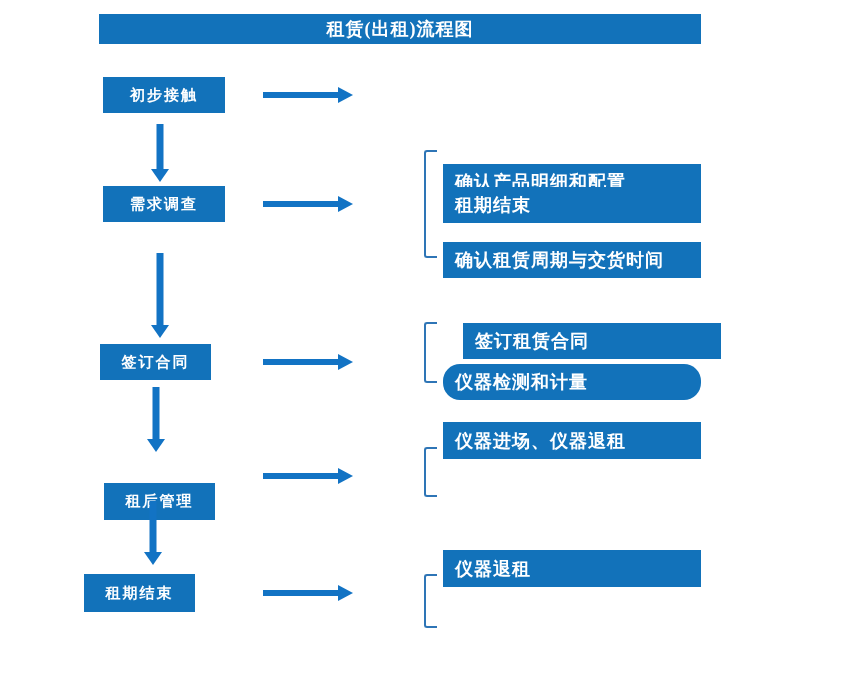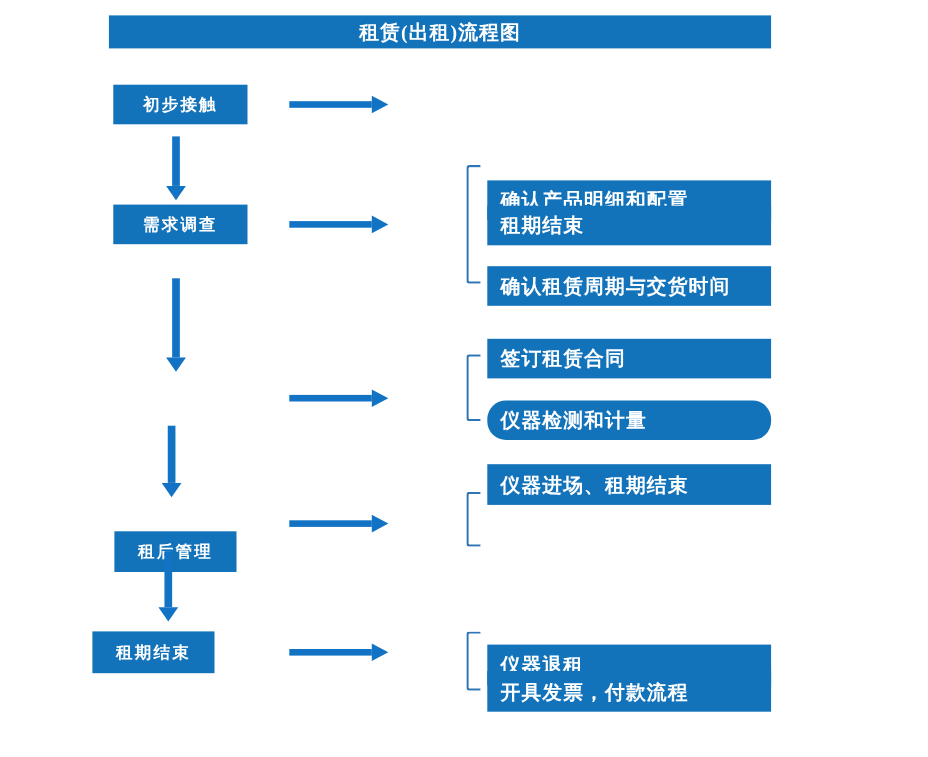--- a/index.html
+++ b/index.html
@@ -53,20 +53,21 @@
 </style>
 </head>
 <body>
 
 <div class="canvas">
 
   <div class="bluebox title-bar">租赁(出租)流程图</div>
 
   <div class="bluebox stage" style="left:103px; top:77px;  width:122px; height:36px;">初步接触</div>
   <div class="bluebox stage" style="left:103px; top:186px; width:122px; height:36px;">需求调查</div>
+  <div class="bluebox stage" style="left:100px; top:344px; width:111px; height:36px;">签订合同</div>
   <div class="bluebox stage" style="left:104px; top:458px; width:111px; height:37px;margin-top:25px;">租后管理</div>
   <div class="bluebox stage" style="left:84px; top:574px; width:111px; height:38px;">租期结束</div>
 
   <div class="varrow" style="left:151px; top:124px; height:58px;">
       <div class="shaft"></div>
       <div class="head"></div>
     </div>
   <div class="varrow" style="left:151px; top:253px; height:85px;">
       <div class="shaft"></div>
       <div class="head"></div>
@@ -102,19 +103,18 @@
     </div>
 
   <div class="bracket" style="top:150px; height:108px;"></div>
   <div class="bracket" style="top:322px; height:61px;"></div>
   <div class="bracket" style="top:447px; height:50px;"></div>
   <div class="bracket" style="top:574px; height:54px;"></div>
 
   <div class="bluebox substep" style="top:132px; height:36px;margin-top:32px;">确认产品明细和配置</div>
   <div class="bluebox substep" style="top:187px; height:36px;">租期结束</div>
   <div class="bluebox substep" style="top:242px; height:36px;text-align:right;">确认租赁周期与交货时间</div>
-  <div class="bluebox substep" style="top:308px; height:36px;">签订租赁合同</div>
+  <div class="bluebox substep" style="top:323px; height:36px;margin-left:20px;">签订租赁合同</div>
   <div class="bluebox substep" style="top:364px; height:36px;border-radius:17px;">仪器检测和计量</div>
-  <div class="bluebox substep" style="top:422px; height:37px;">仪器进场、租期结束</div>
-  <div class="bluebox substep" style="top:586px; height:37px;">仪器退租</div>
-  <div class="bluebox substep" style="top:610px; height:37px;">开具发票，付款流程</div>
+  <div class="bluebox substep" style="top:422px; height:37px;">仪器进场、仪器退租</div>
+  <div class="bluebox substep" style="top:550px; height:37px;">仪器退租</div>
 
 </div>
 
 </body></html>

